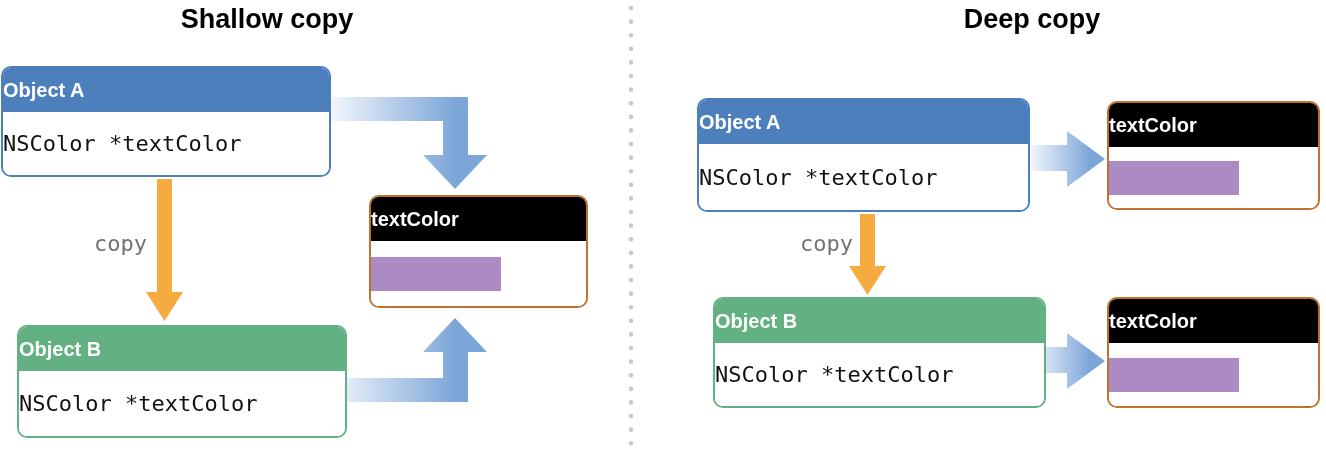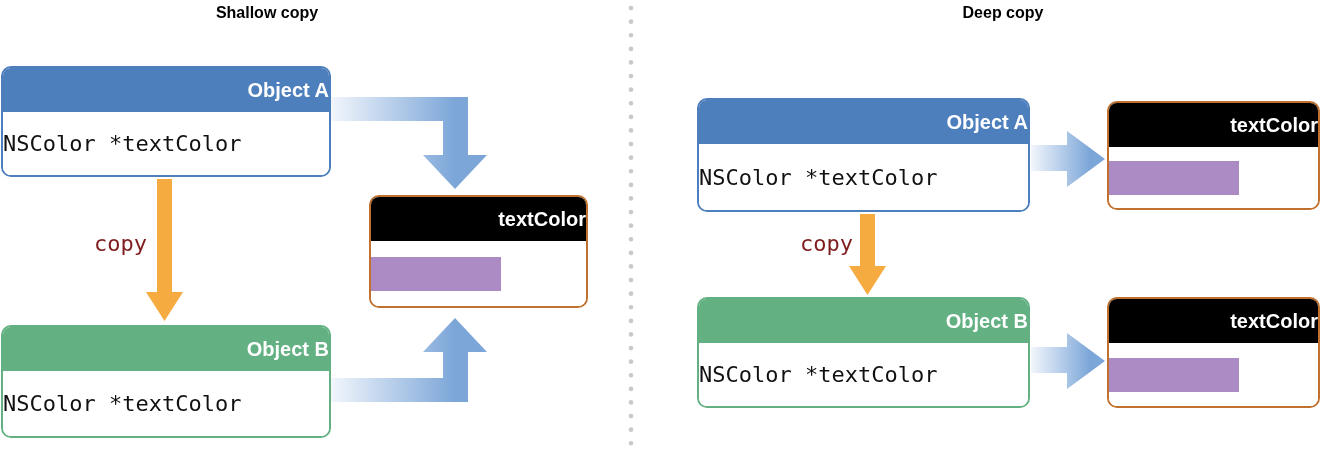--- a/index.html
+++ b/index.html
@@ -14,76 +14,76 @@
   .overlay {
     position: absolute;
     left: 0; top: 0;
     width: 1326px; height: 454px;
     pointer-events: none;
   }
   .panel-title {
     position: absolute;
     top: 4px;
     transform: translateX(-50%);
-    font-size: 16px;
+    font-size: 27px;
     font-weight: bold;
     color: #000000;
     white-space: nowrap;
   }
   .obox {
     position: absolute;
     box-sizing: border-box;
     border: 2px solid;
     border-radius: 10px;
     background: #ffffff;
     overflow: hidden;
     display: flex;
     flex-direction: column;
   }
   .obox-header {
     height: 44px;
     flex: none;
     display: flex;
     align-items: center;
-    justify-content: flex-end;
+    justify-content: flex-start;
     color: #ffffff;
     font-weight: bold;
     font-size: 20px;
   }
   .obox-body {
     flex: 1;
     display: flex;
     align-items: center;
     justify-content: flex-start;
     background: #ffffff;
   }
   .mono {
     font-family: "DejaVu Sans Mono", monospace;
     font-size: 22px;
     color: #111111;
     white-space: nowrap;
   }
   .c-blue   { border-color: #4d7fbd; }
   .c-blue   .obox-header { background: #4d7fbd; }
-  .c-green  { border-color: #63b183; }
+  .c-green  { border-color: #63b183; margin-left: 16px; }
   .c-green  .obox-header { background: #63b183; }
   .c-orange { border-color: #c1712e; }
   .c-orange .obox-header { background: #000000; }
   .swatch {
     width: 130px;
     height: 34px;
     background: #ac8bc5;
   }
   .copy-label {
     position: absolute;
     width: 90px;
     text-align: right;
     font-family: "DejaVu Sans Mono", monospace;
     font-size: 22px;
-    color: #7f1d1d;
+    color: #737373;
   }
 </style>
 </head>
 <body>
 
 <div class="canvas">
 
   <svg class="overlay" viewBox="0 0 1326 454">
     <defs>
       <linearGradient id="gradL" gradientUnits="userSpaceOnUse" x1="331" y1="0" x2="455" y2="0">
@@ -105,21 +105,21 @@
     <polygon points="157,179 172,179 172,292 183,292 164.5,321 146,292 157,292" fill="#f6ab40"></polygon>
 
     <polygon points="1031,145 1067,145 1067,131 1105,159 1067,187 1067,171 1031,171" fill="url(#gradR)"></polygon>
 
     <polygon points="1031,347 1067,347 1067,333 1105,361 1067,389 1067,373 1031,373" fill="url(#gradR)"></polygon>
 
     <polygon points="860,214 875,214 875,266 886,266 867.5,295 849,266 860,266" fill="#f6ab40"></polygon>
   </svg>
 
   <div class="panel-title" style="left:267px;">Shallow copy</div>
-  <div class="panel-title" style="left:1003px;">Deep copy</div>
+  <div class="panel-title" style="left:1032px;">Deep copy</div>
 
   <div class="obox c-blue" style="left:1px;top:66px;width:330px;height:111px">
     <div class="obox-header">
       <span>Object A</span>
     </div>
     <div class="obox-body">
       <span class="mono">NSColor *textColor</span>
     </div>
   </div>
 

